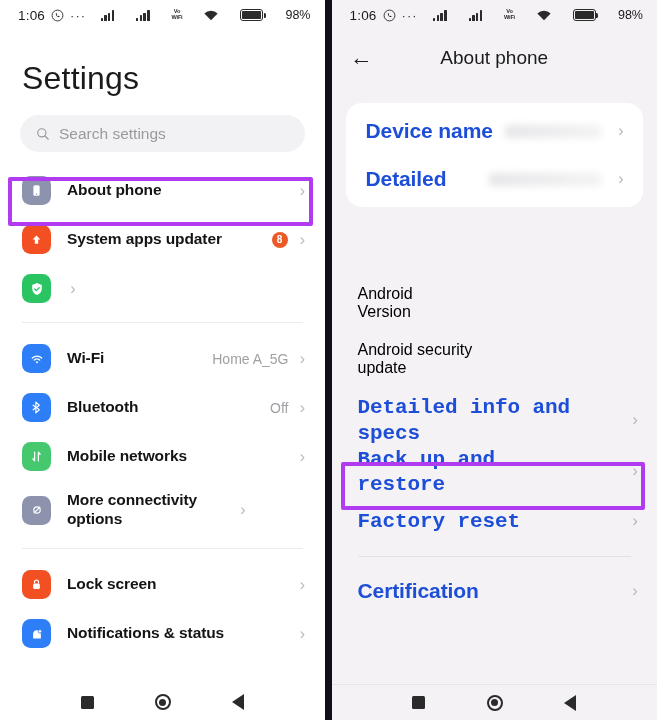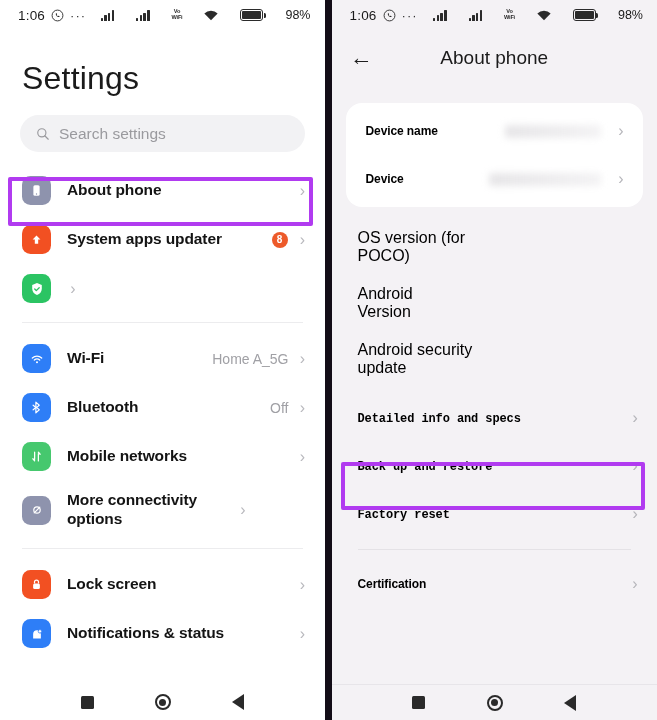--- a/index.html
+++ b/index.html
@@ -213,22 +213,22 @@
   }
   .card .row2 { padding-left: 20px; }
 
   .row2 {
     display: flex;
     align-items: center;
     min-height: 48px;
     padding: 0 16px 0 26px;
   }
   .row2 .label2 {
-    font-size: 12px;
-    color: #000000;
+    font-size: 21px;
+    color: #1d4ed8;
     font-weight: 700;
     line-height: 1.23;
     letter-spacing: -0.1px;
     flex: 0 0 auto;
     max-width: 160px;
   }
   .row2 .spacer { flex: 1; }
   .row2 .redacted {
     height: 13px;
     border-radius: 3px;
@@ -519,30 +519,29 @@
     </div>
 
     <div class="card">
       <div class="row2">
         <span class="label2">Device name</span>
         <span class="spacer"></span>
         <span class="redacted" style="width:96px;"></span>
         <span class="chev2">›</span>
       </div>
       <div class="row2">
-        <span class="label2">Device</span>
+        <span class="label2">Detailed</span>
         <span class="spacer"></span>
         <span class="redacted" style="width:112px;"></span>
         <span class="chev2">›</span>
       </div>
     </div>
 
     <div class="info-block">
       <div class="info-row">
-        <span class="label2" style="max-width:130px;">OS version (for POCO)</span>
         <span class="spacer"></span>
         <span class="redacted" style="width:140px;height:42px;margin-right:4px;"></span>
       </div>
       <div class="info-row">
         <span class="label2" style="max-width:110px;">Android Version</span>
         <span class="spacer"></span>
         <span class="redacted" style="width:146px;height:30px;margin-right:0px;"></span>
       </div>
       <div class="info-row">
         <span class="label2" style="max-width:150px;">Android security update</span>

